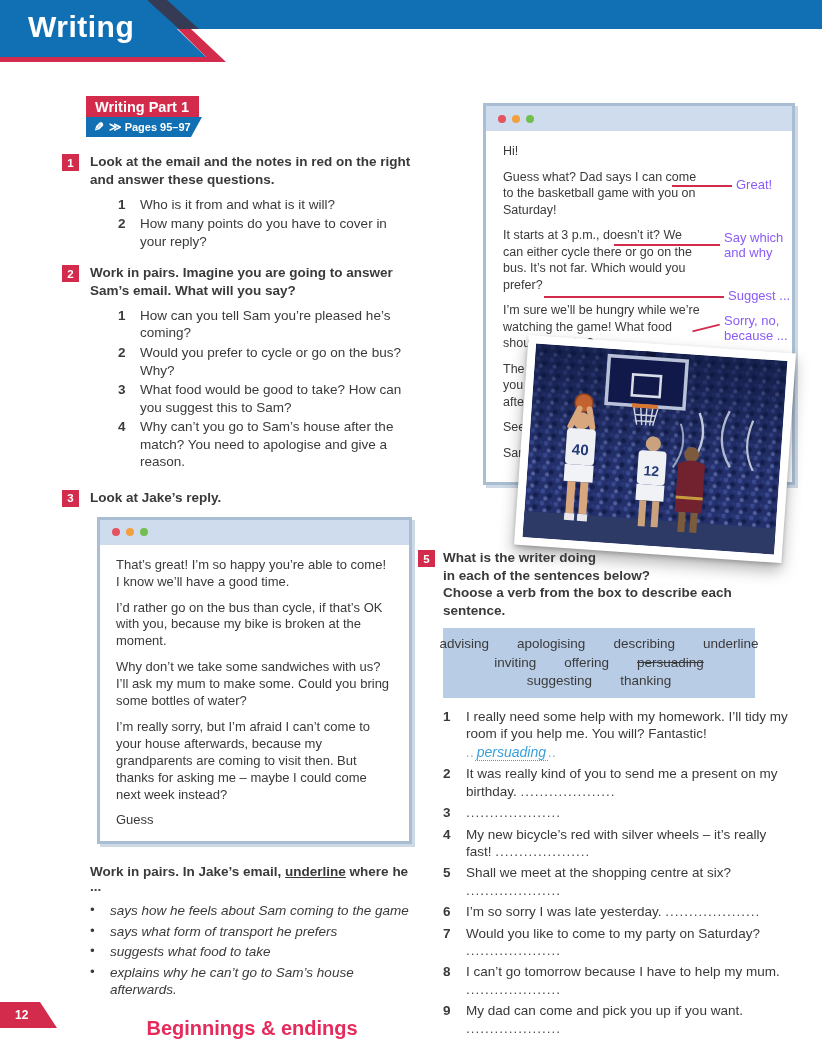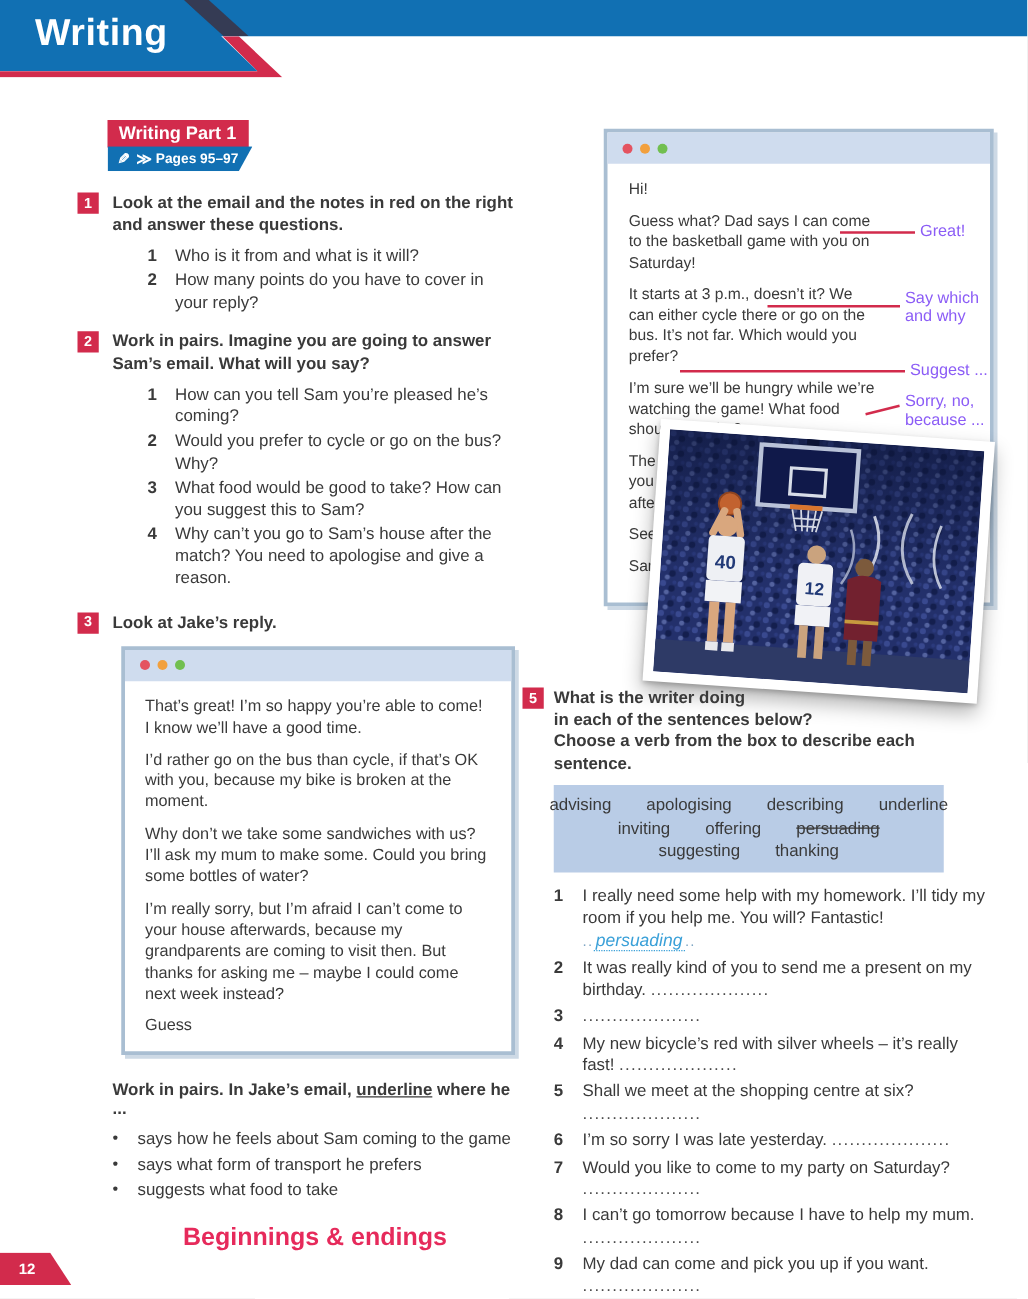--- a/index.html
+++ b/index.html
@@ -44,21 +44,21 @@
   .dot.r { background:#e45360; } .dot.o { background:#f2a03d; } .dot.g { background:#71bf4f; }
   .mail-body { padding:12px 18px 10px 16px; }
   .mail-body p { font-size:13px; line-height:1.3; margin-bottom:9px; }
   .mail-body p:last-child { margin-bottom:2px; }
 
   .jake-box { width:315px; margin:10px 0 20px 35px; }
 
   
   .pairs-head { font-weight:700; font-size:13.5px; margin-left:28px; }
   .pairs-head .ul { text-decoration:underline; }
-  .bullets { margin:8px 0 18px 28px; }
+  .bullets { margin:8px 0 18px 28px;font-style:italic; }
   .bullet { display:grid; grid-template-columns:20px 1fr; font-size:13.5px; line-height:1.3; margin-bottom:3px; }
   .bullet::before { content:"•"; font-size:13px; }
 
   .section-head { color:#e62a5b; font-weight:700; font-size:20px; margin:0 0 10px 28px;text-align:center; }
 
   
   .sam-box { position:absolute; left:443px; top:103px; width:312px; }
   .sam-body { position:relative; padding:12px 92px 12px 17px; min-height:246px; }
   .sam-body p { font-size:12.5px; line-height:1.32; margin-bottom:9px; }
   .ann { position:absolute; color:#8b5cf6; font-size:13px; line-height:1.15; }
@@ -171,20 +171,21 @@
         <p>I’m really sorry, but I’m afraid I can’t come to your house afterwards, because my grandparents are coming to visit then. But thanks for asking me – maybe I could come next week instead?</p>
         <p>Guess</p>
       </div>
     </div>
 
     <div class="pairs-head"><span>Work in pairs. In Jake’s email, </span><span class="ul">underline</span><span> where he ...</span></div>
     <div class="bullets">
       <div class="bullet">says how he feels about Sam coming to the game</div>
       <div class="bullet">says what form of transport he prefers</div>
       <div class="bullet">suggests what food to take</div>
+      <div class="bullet">explains why he can’t go to Sam’s house afterwards.</div>
     </div>
 
     <div class="section-head">Beginnings &amp; endings</div>
 
   </div>
 
   <div class="mailbox sam-box">
     <div class="mail-head">
       <span class="dot r"></span>
       <span class="dot o"></span>

